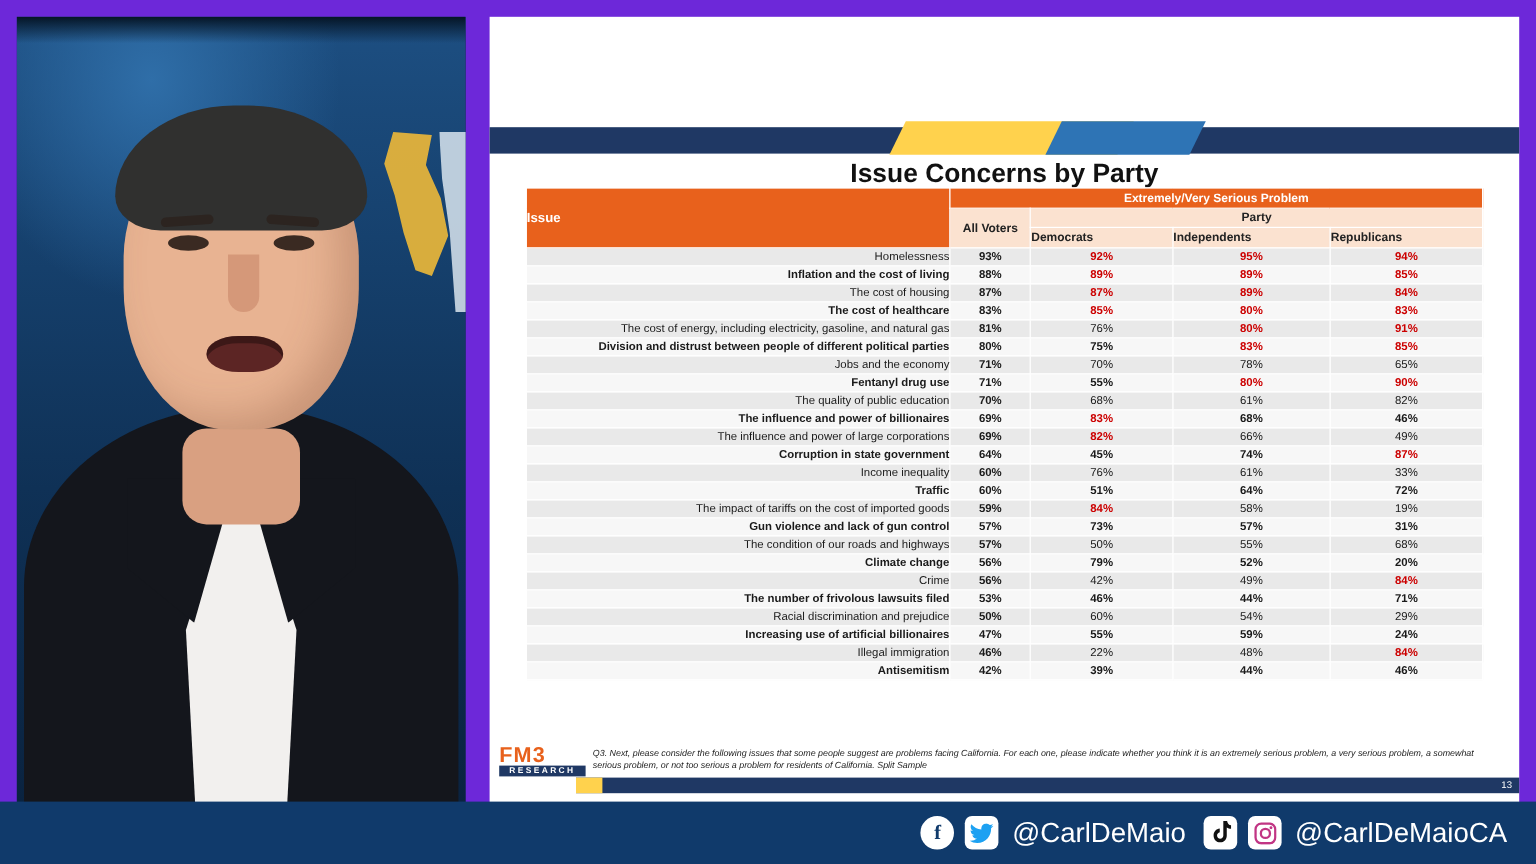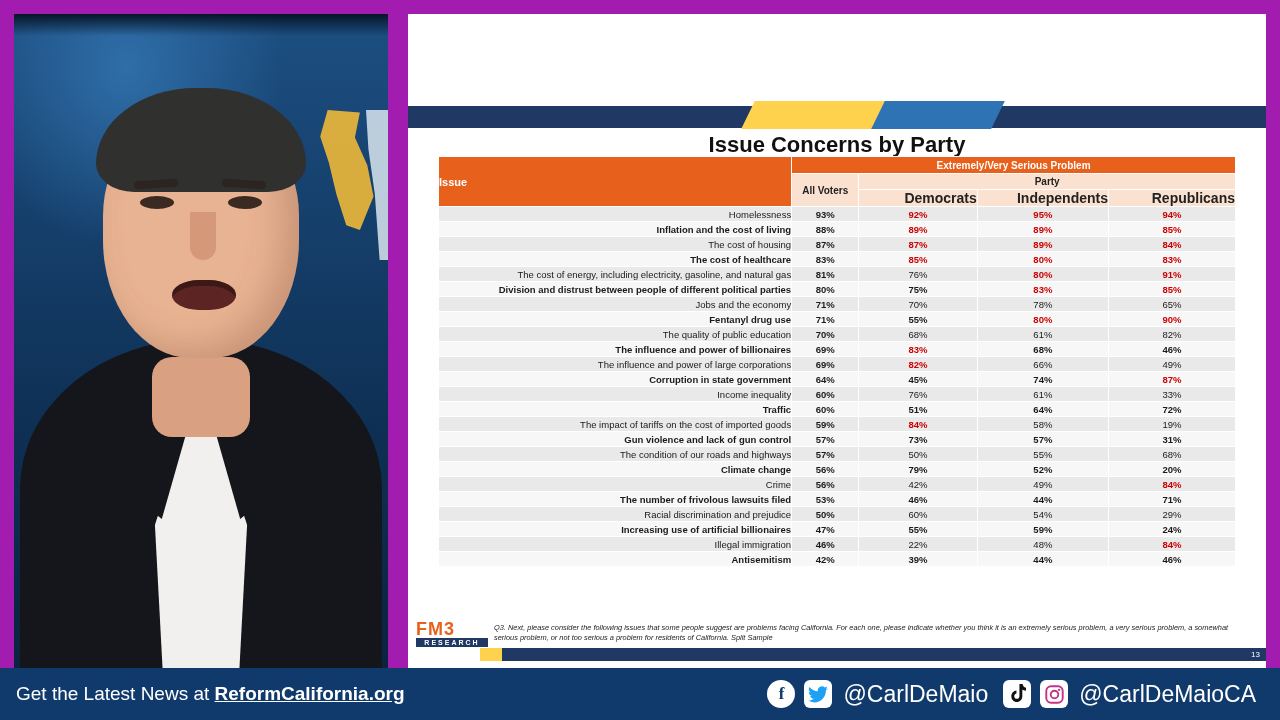--- a/index.html
+++ b/index.html
@@ -10,21 +10,21 @@
   body {
     width: 1280px;
     height: 720px;
     overflow: hidden;
     font-family: "Liberation Sans", sans-serif;
   }
   .stage {
     position: relative;
     width: 1280px;
     height: 720px;
-    background: #a21caf;
+    background: #6d28d9;
   }
 
   
   .webcam {
     position: absolute;
     left: 14px;
     top: 14px;
     width: 374px;
     height: 655px;
     overflow: hidden;
@@ -247,22 +247,22 @@
     color: #222;
     font-weight: bold;
     text-align: center;
     font-size: 10px;
     height: 15px;
   }
   .hdr-sub {
     background: #fbe2d0;
     color: #222;
     font-weight: bold;
-    text-align: right;
-    font-size: 14px;
+    text-align: left;
+    font-size: 10px;
     height: 16px;
   }
   .cell-issue {
     text-align: right;
     padding-right: 6px;
     height: 14px;
     font-size: 9.5px;
   }
   .cell-num {
     text-align: center;
@@ -602,23 +602,20 @@
       <div class="fm3-bottom">RESEARCH</div>
     </div>
     <div class="slide-note">Q3. Next, please consider the following issues that some people suggest are problems facing California. For each one, please indicate whether you think it is an extremely serious problem, a very serious problem, a somewhat serious problem, or not too serious a problem for residents of California. Split Sample</div>
     <div class="slide-bottombar">
       <div class="gold2"></div>
     </div>
     <div class="page-num">13</div>
   </div>
 
   <div class="bottombar">
-    <div class="news-text">
-      <span>Get the Latest News at </span><span class="site">ReformCalifornia.org</span>
-    </div>
     <div class="socials">
       <div class="sicon fb">f</div>
       <div class="sicon tw">
         <svg width="20" height="17" viewBox="0 0 24 20" aria-hidden="true">
           <path fill="#1da1f2" d="M24 2.4a9.6 9.6 0 0 1-2.8.8A4.9 4.9 0 0 0 23.3.5a9.8 9.8 0 0 1-3.1 1.2A4.9 4.9 0 0 0 11.8 6a13.9 13.9 0 0 1-10-5.1 4.9 4.9 0 0 0 1.5 6.6A4.8 4.8 0 0 1 1 6.8v.1a4.9 4.9 0 0 0 3.9 4.8 4.9 4.9 0 0 1-2.2.1 4.9 4.9 0 0 0 4.6 3.4A9.9 9.9 0 0 1 0 17.3 13.9 13.9 0 0 0 7.5 19.5c9.1 0 14-7.5 14-14v-.7A9.9 9.9 0 0 0 24 2.4z"></path>
         </svg>
       </div>
       <div class="handle">@CarlDeMaio</div>
       <div class="sicon tt">
         <svg width="18" height="20" viewBox="0 0 20 22" aria-hidden="true">

